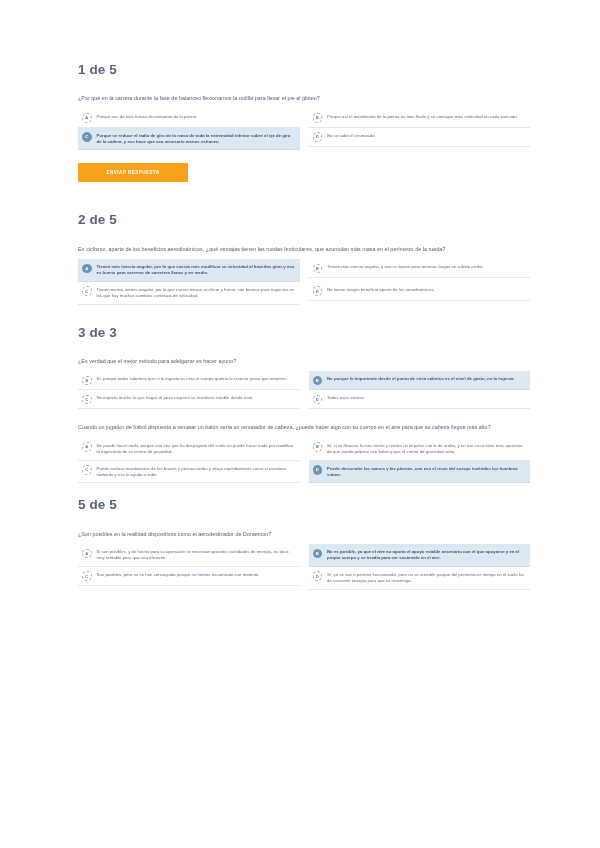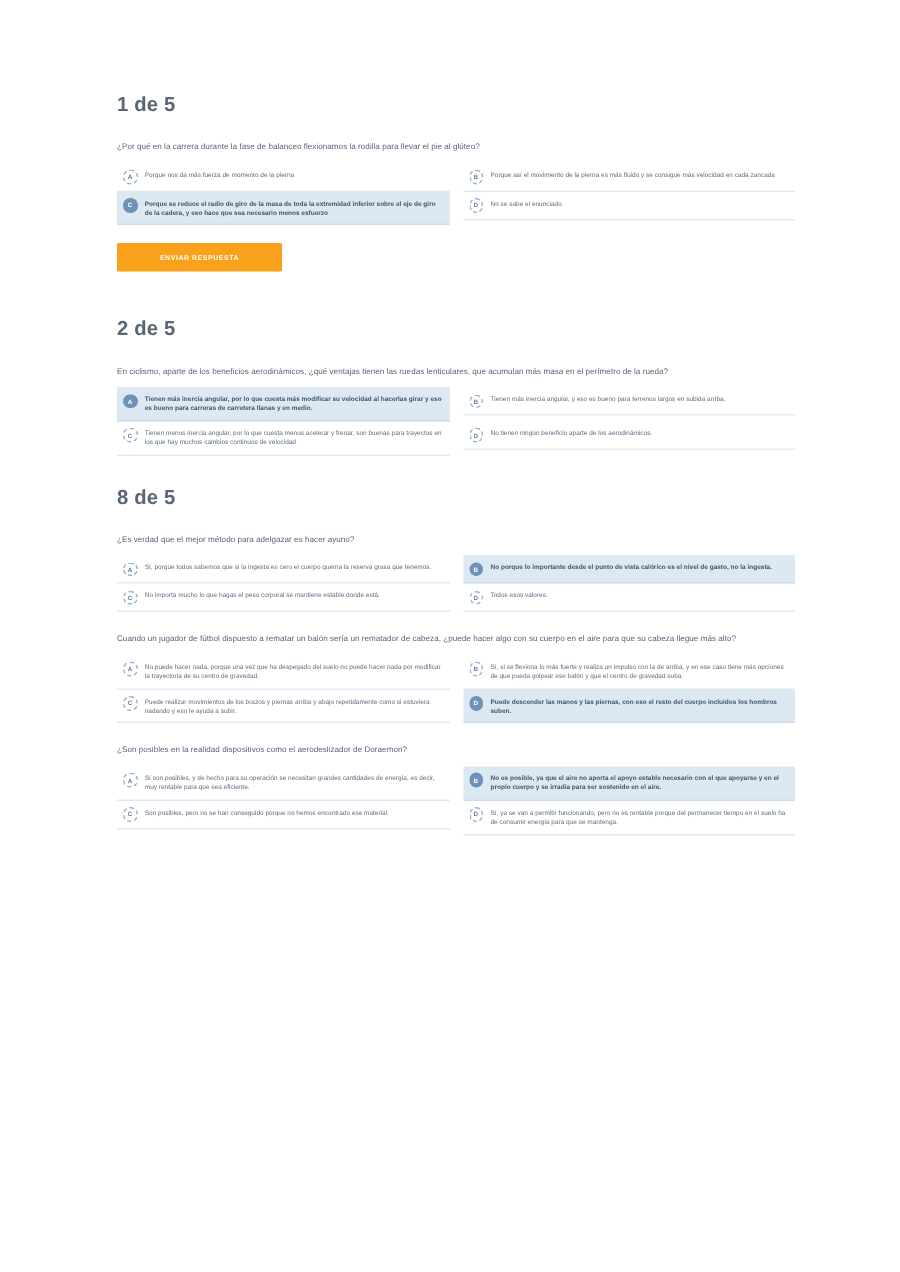--- a/index.html
+++ b/index.html
@@ -167,21 +167,21 @@
       <div class="option">
         <span class="badge">D</span>
         <span class="opt-text">No tienen ningún beneficio aparte de los aerodinámicos.</span>
       </div>
     </div>
   </div>
 
   <div class="spacer-md"></div>
 
   <div class="quiz-block">
-    <div class="q-heading">8 de 5</div>
+    <div class="q-heading">3 de 3</div>
     <div class="q-text">¿Es verdad que el mejor método para adelgazar es hacer ayuno?</div>
     <div class="options">
       <div class="option">
         <span class="badge">A</span>
         <span class="opt-text">Sí, porque todos sabemos que si la ingesta es cero el cuerpo quema la reserva grasa que tenemos.</span>
       </div>
       <div class="option selected">
         <span class="badge">B</span>
         <span class="opt-text">No porque lo importante desde el punto de vista calórico es el nivel de gasto, no la ingesta.</span>
       </div>
@@ -216,20 +216,21 @@
       <div class="option selected">
         <span class="badge">D</span>
         <span class="opt-text">Puede descender las manos y las piernas, con eso el resto del cuerpo incluidos los hombros suben.</span>
       </div>
     </div>
   </div>
 
   <div class="spacer-sm"></div>
 
   <div class="quiz-block">
+    <div class="q-heading">5 de 5</div>
     <div class="q-text">¿Son posibles en la realidad dispositivos como el aerodeslizador de Doraemon?</div>
     <div class="options">
       <div class="option">
         <span class="badge">A</span>
         <span class="opt-text">Sí son posibles, y de hecho para su operación se necesitan grandes cantidades de energía, es decir, muy rentable para que sea eficiente.</span>
       </div>
       <div class="option selected">
         <span class="badge">B</span>
         <span class="opt-text">No es posible, ya que el aire no aporta el apoyo estable necesario con el que apoyarse y en el propio cuerpo y se irradia para ser sostenido en el aire.</span>
       </div>

